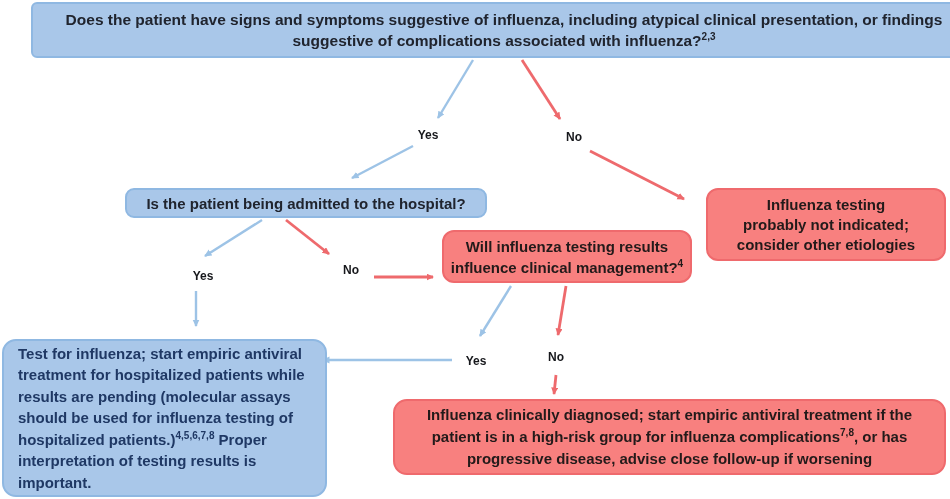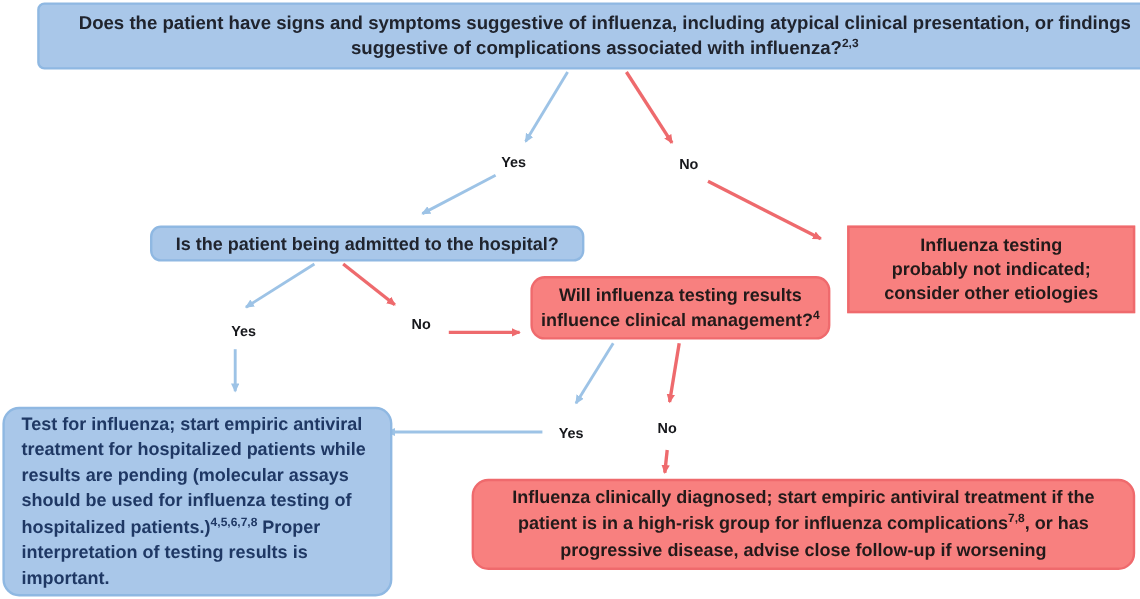--- a/index.html
+++ b/index.html
@@ -53,21 +53,21 @@
     font-size:15px;
   }
   .management{
     left:442px;top:230px;width:250px;height:53px;
     border-radius:12px;
     font-size:15px;line-height:21px;
     padding:2px 0;
   }
   .notindicated{
     left:706px;top:188px;width:240px;height:73px;
-    border-radius:0;
+    border-radius:12px;
     font-size:15px;line-height:20px;
     padding:4px 26px;
     justify-content:center;
   }
   .testbox{
     left:2px;top:339px;width:325px;height:158px;
     border-radius:14px;
     font-size:15px;line-height:21.5px;
     padding:8px 14px;
     text-align:left;

